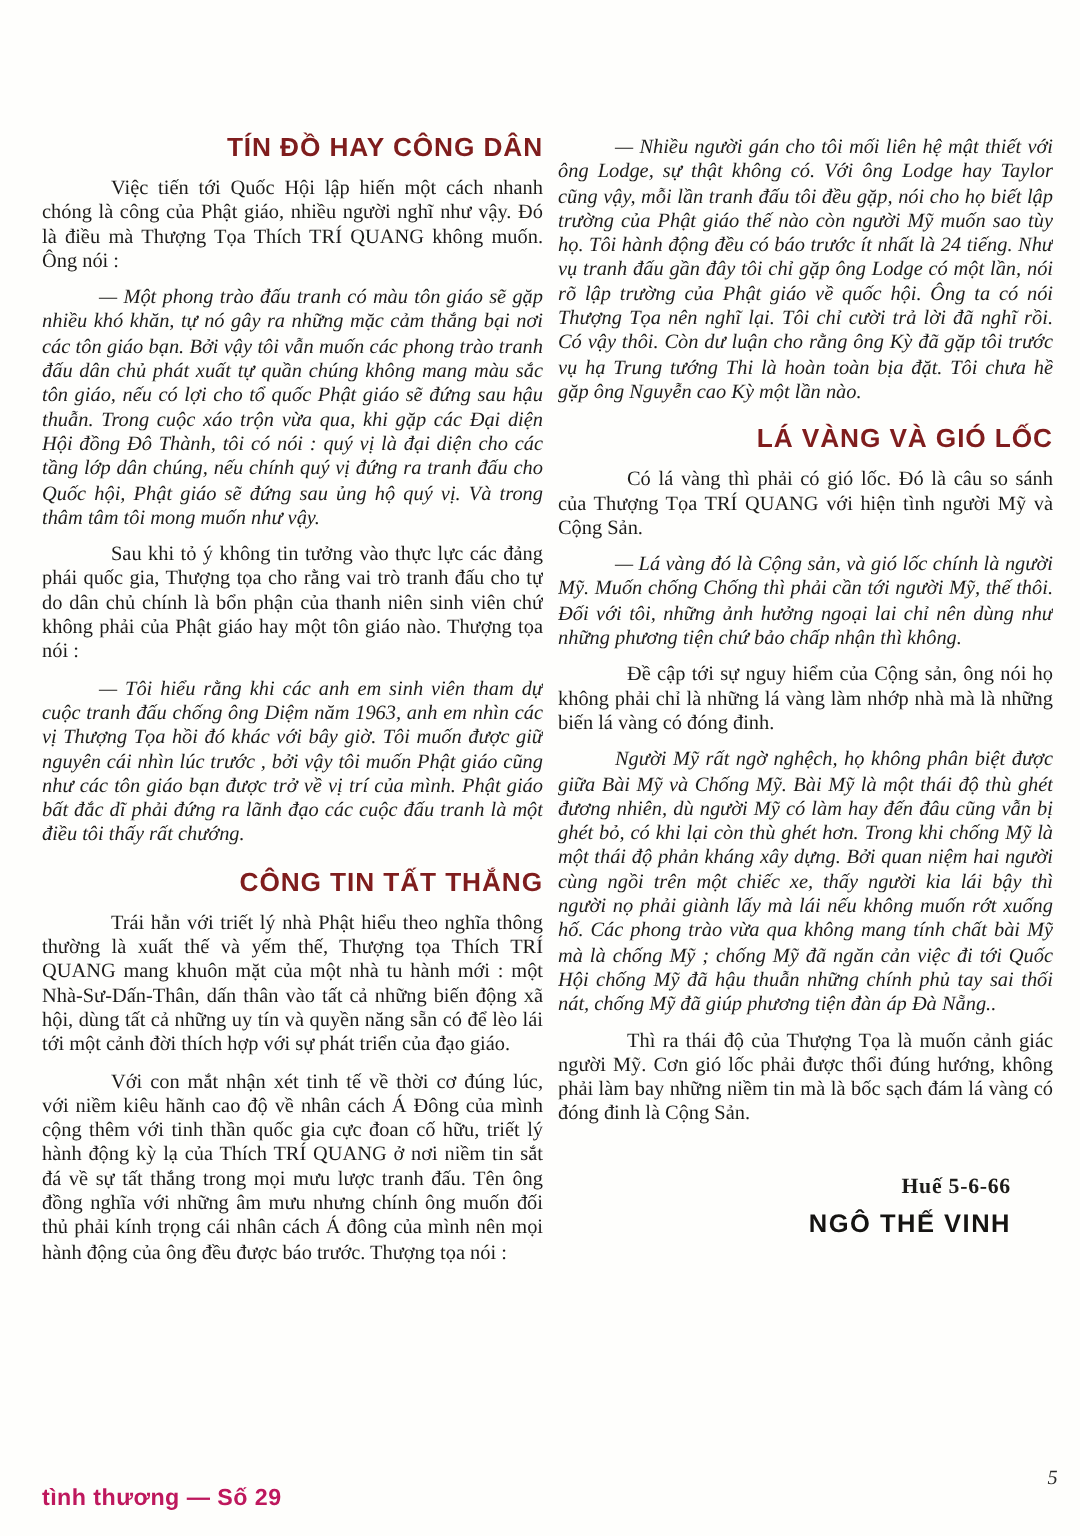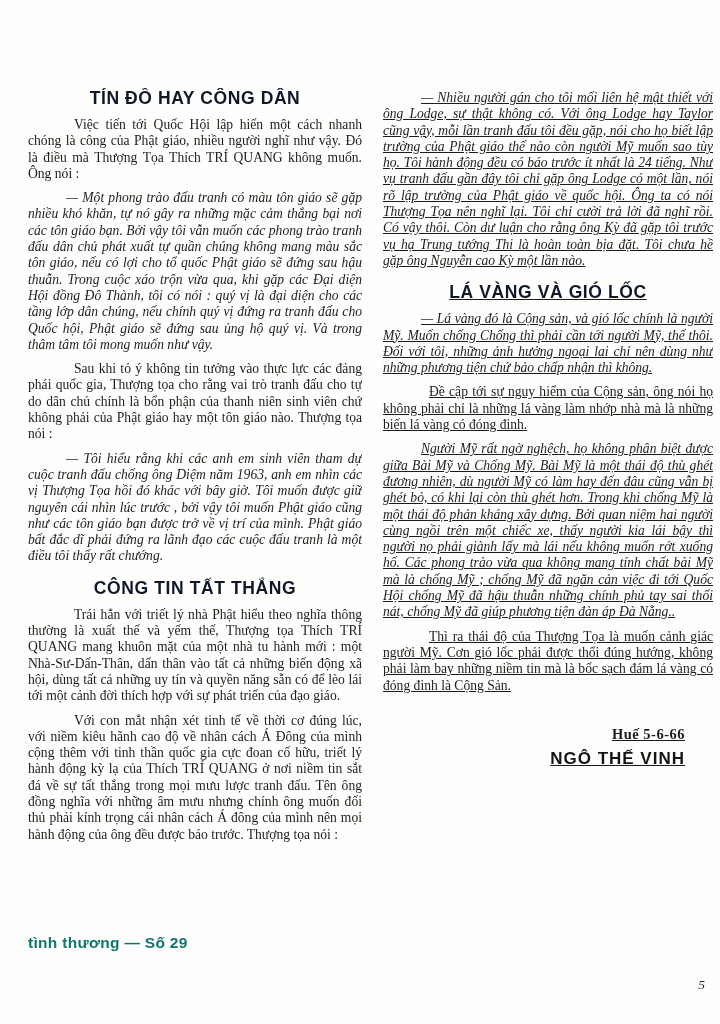--- a/index.html
+++ b/index.html
@@ -16,31 +16,31 @@
   .col{
     position:absolute;
     top:88px;
     height:886px;
     overflow:hidden;
     font-size:13.6px;
     line-height:16.3px;
     text-align:justify;
   }
   .col-left{left:28px;width:334px;}
-  .col-right{left:383px;width:330px;text-decoration:underline;}
+  .col-right{left:372px;width:330px;}
   .h{
     font-family:"Liberation Sans", sans-serif;
     font-weight:700;
     font-size:17.5px;
     line-height:20px;
     letter-spacing:.6px;
     margin:13px 0 9px 0;
-    text-align:center;
+    text-align:right;
     text-indent:0;
-    color:#0f172a;
+    color:#7f1d1d;
   }
   .h.first{margin-top:0;}
   .p{margin:0 0 8px 0;text-indent:46px;}
   .q{margin:0 0 8px 0;text-indent:38px;font-style:italic;}
   .sig{margin-top:12px;text-align:right;padding-right:28px;}
   .sig-date{
     font-weight:700;
     font-size:14.5px;
     letter-spacing:.5px;
     margin-bottom:4px;
@@ -49,26 +49,26 @@
   .sig-name{
     font-family:"Liberation Sans", sans-serif;
     font-weight:700;
     font-size:17px;
     line-height:25px;
     letter-spacing:1px;
     color:#151412;
   }
   .footer-journal{
     position:absolute;
-    left:28px;top:934px;
+    left:28px;top:990px;
     font-family:"Liberation Sans", sans-serif;
     font-weight:700;
     font-size:15.5px;
     letter-spacing:.3px;
-    color:#0f766e;
+    color:#be185d;
   }
   .page-number{
     position:absolute;
     right:15px;top:977px;
     font-family:"Liberation Serif", serif;
     font-style:italic;
     font-size:13.5px;
     color:#2a2a28;
   }
 </style>
@@ -84,20 +84,21 @@
     <p class="p">Sau khi tỏ ý không tin tưởng vào thực lực các đảng phái quốc gia, Thượng tọa cho rằng vai trò tranh đấu cho tự do dân chủ chính là bổn phận của thanh niên sinh viên chứ không phải của Phật giáo hay một tôn giáo nào. Thượng tọa nói :</p>
     <p class="q">— Tôi hiểu rằng khi các anh em sinh viên tham dự cuộc tranh đấu chống ông Diệm năm 1963, anh em nhìn các vị Thượng Tọa hồi đó khác với bây giờ. Tôi muốn được giữ nguyên cái nhìn lúc trước , bởi vậy tôi muốn Phật giáo cũng như các tôn giáo bạn được trở về vị trí của mình. Phật giáo bất đắc dĩ phải đứng ra lãnh đạo các cuộc đấu tranh là một điều tôi thấy rất chướng.</p>
     <div class="h">CÔNG TIN TẤT THẮNG</div>
     <p class="p">Trái hẳn với triết lý nhà Phật hiểu theo nghĩa thông thường là xuất thế và yếm thế, Thượng tọa Thích TRÍ QUANG mang khuôn mặt của một nhà tu hành mới : một Nhà-Sư-Dấn-Thân, dấn thân vào tất cả những biến động xã hội, dùng tất cả những uy tín và quyền năng sẵn có để lèo lái tới một cảnh đời thích hợp với sự phát triển của đạo giáo.</p>
     <p class="p">Với con mắt nhận xét tinh tế về thời cơ đúng lúc, với niềm kiêu hãnh cao độ về nhân cách Á Đông của mình cộng thêm với tinh thần quốc gia cực đoan cố hữu, triết lý hành động kỳ lạ của Thích TRÍ QUANG ở nơi niềm tin sắt đá về sự tất thắng trong mọi mưu lược tranh đấu. Tên ông đồng nghĩa với những âm mưu nhưng chính ông muốn đối thủ phải kính trọng cái nhân cách Á đông của mình nên mọi hành động của ông đều được báo trước. Thượng tọa nói :</p>
   </div>
 
   <div class="col col-right">
     <p class="q" style="margin-top:2px;">— Nhiều người gán cho tôi mối liên hệ mật thiết với ông Lodge, sự thật không có. Với ông Lodge hay Taylor cũng vậy, mỗi lần tranh đấu tôi đều gặp, nói cho họ biết lập trường của Phật giáo thế nào còn người Mỹ muốn sao tùy họ. Tôi hành động đều có báo trước ít nhất là 24 tiếng. Như vụ tranh đấu gần đây tôi chỉ gặp ông Lodge có một lần, nói rõ lập trường của Phật giáo về quốc hội. Ông ta có nói Thượng Tọa nên nghĩ lại. Tôi chỉ cười trả lời đã nghĩ rồi. Có vậy thôi. Còn dư luận cho rằng ông Kỳ đã gặp tôi trước vụ hạ Trung tướng Thi là hoàn toàn bịa đặt. Tôi chưa hề gặp ông Nguyễn cao Kỳ một lần nào.</p>
     <div class="h">LÁ VÀNG VÀ GIÓ LỐC</div>
+    <p class="p">Có lá vàng thì phải có gió lốc. Đó là câu so sánh của Thượng Tọa TRÍ QUANG với hiện tình người Mỹ và Cộng Sản.</p>
     <p class="q">— Lá vàng đó là Cộng sản, và gió lốc chính là người Mỹ. Muốn chống Chống thì phải cần tới người Mỹ, thế thôi. Đối với tôi, những ảnh hưởng ngoại lai chỉ nên dùng như những phương tiện chứ bảo chấp nhận thì không.</p>
     <p class="p">Đề cập tới sự nguy hiểm của Cộng sản, ông nói họ không phải chỉ là những lá vàng làm nhớp nhà mà là những biến lá vàng có đóng đinh.</p>
     <p class="q">Người Mỹ rất ngờ nghệch, họ không phân biệt được giữa Bài Mỹ và Chống Mỹ. Bài Mỹ là một thái độ thù ghét đương nhiên, dù người Mỹ có làm hay đến đâu cũng vẫn bị ghét bỏ, có khi lại còn thù ghét hơn. Trong khi chống Mỹ là một thái độ phản kháng xây dựng. Bởi quan niệm hai người cùng ngồi trên một chiếc xe, thấy người kia lái bậy thì người nọ phải giành lấy mà lái nếu không muốn rớt xuống hố. Các phong trào vừa qua không mang tính chất bài Mỹ mà là chống Mỹ ; chống Mỹ đã ngăn cản việc đi tới Quốc Hội chống Mỹ đã hậu thuẫn những chính phủ tay sai thối nát, chống Mỹ đã giúp phương tiện đàn áp Đà Nẵng..</p>
     <p class="p">Thì ra thái độ của Thượng Tọa là muốn cảnh giác người Mỹ. Cơn gió lốc phải được thổi đúng hướng, không phải làm bay những niềm tin mà là bốc sạch đám lá vàng có đóng đinh là Cộng Sản.</p>
 
     <div class="sig">
       <div class="sig-date">Huế 5-6-66</div>
       <div class="sig-name">NGÔ THẾ VINH</div>
     </div>
   </div>

